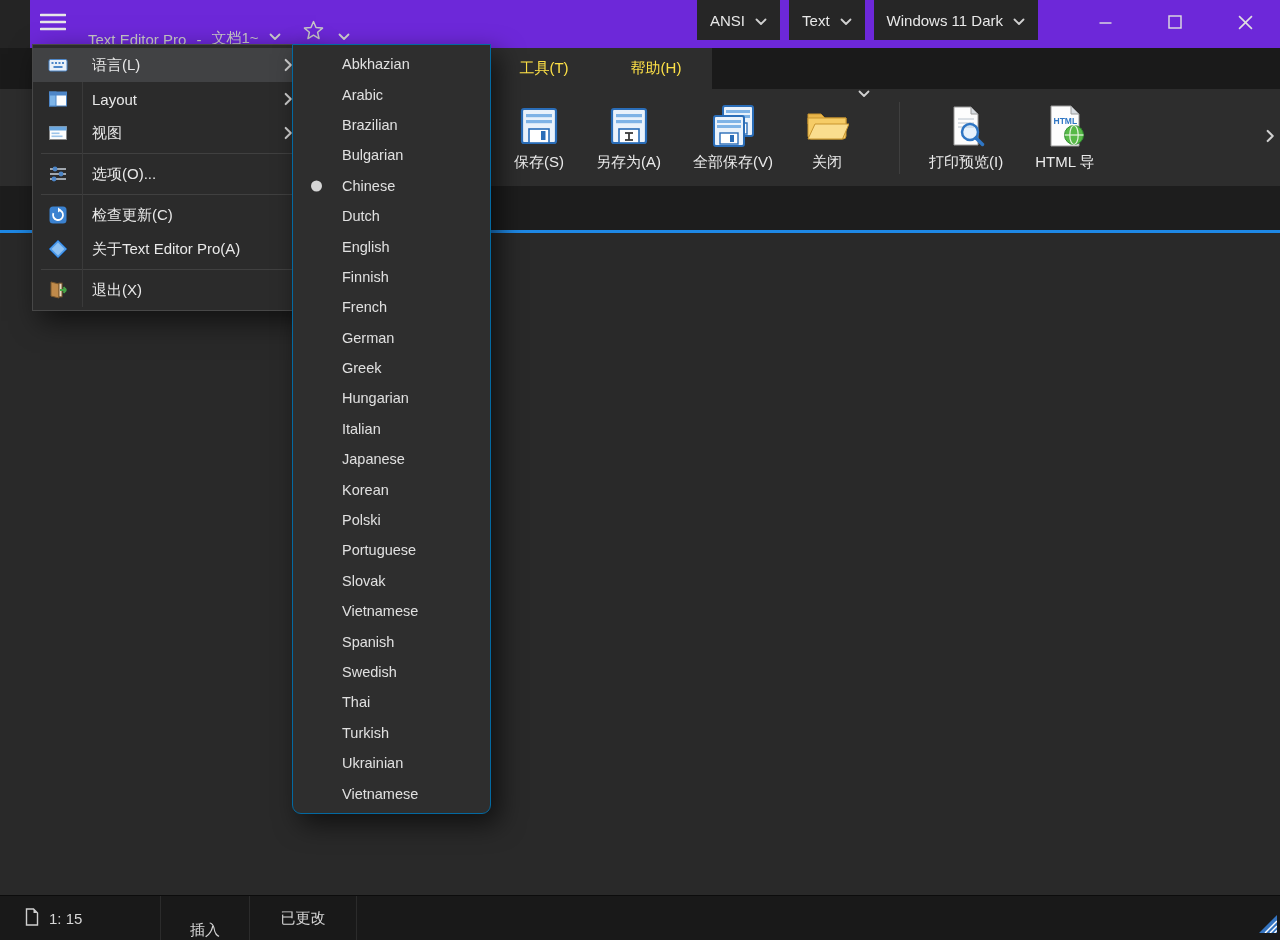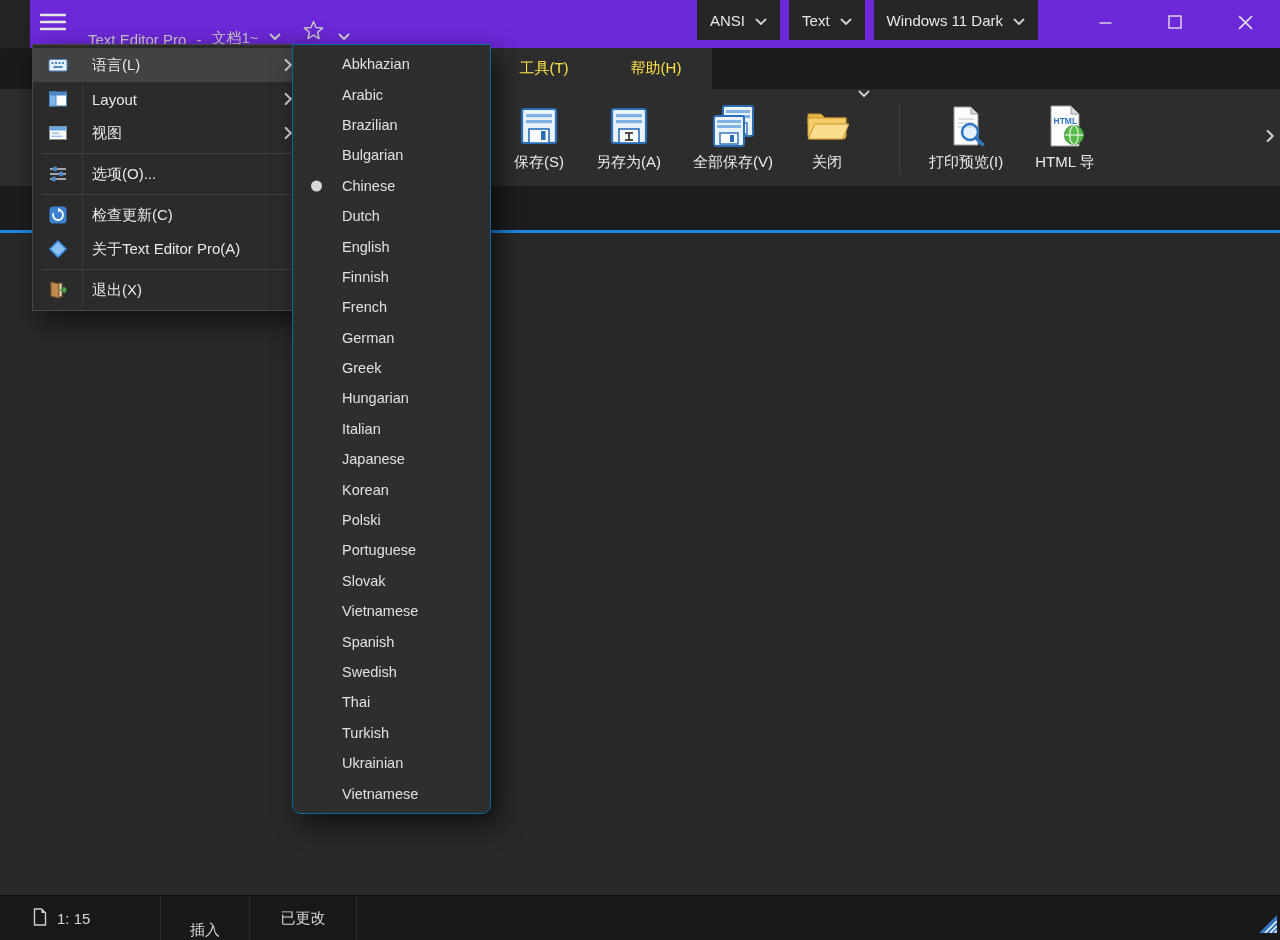--- a/index.html
+++ b/index.html
@@ -45,21 +45,21 @@
 
   
   .doctabbar { height: 44px; background: #1d1d1d; flex: 0 0 auto; }
   .accent { height: 3px; flex: 0 0 auto; }
   .editor { flex: 1; background: #292929; }
 
   
   .statusbar { height: 45px; background: #191919; border-top: 1px solid #0c0c0c;
                display: flex; align-items: stretch; flex: 0 0 auto; color: #d6d6d6; font-size: 15px; }
   .sb-cell { display: flex; align-items: center; gap: 10px; padding: 0 14px; white-space: nowrap; }
-  .sb-c1 { width: 160px; padding-left: 32px; }
+  .sb-c1 { width: 160px; padding-left: 24px; }
   .sb-c2 { width: 88px; justify-content: center; align-items: flex-end; }
   .sb-c3 { width: 106px; justify-content: center; }
   .sb-sep { width: 1px; background: #2b2b2b; }
   .sb-fill { flex: 1; }
   .resize-grip { display: flex; align-items: flex-end; padding: 0 3px 4px 0; }
 
   
   .app-menu { position: absolute; left: 32px; top: 44px; width: 276px; background: #2b2b2b;
               border: 1px solid #474747; box-shadow: 8px 10px 26px rgba(0,0,0,.6);
               z-index: 50; padding: 3px 0; }

